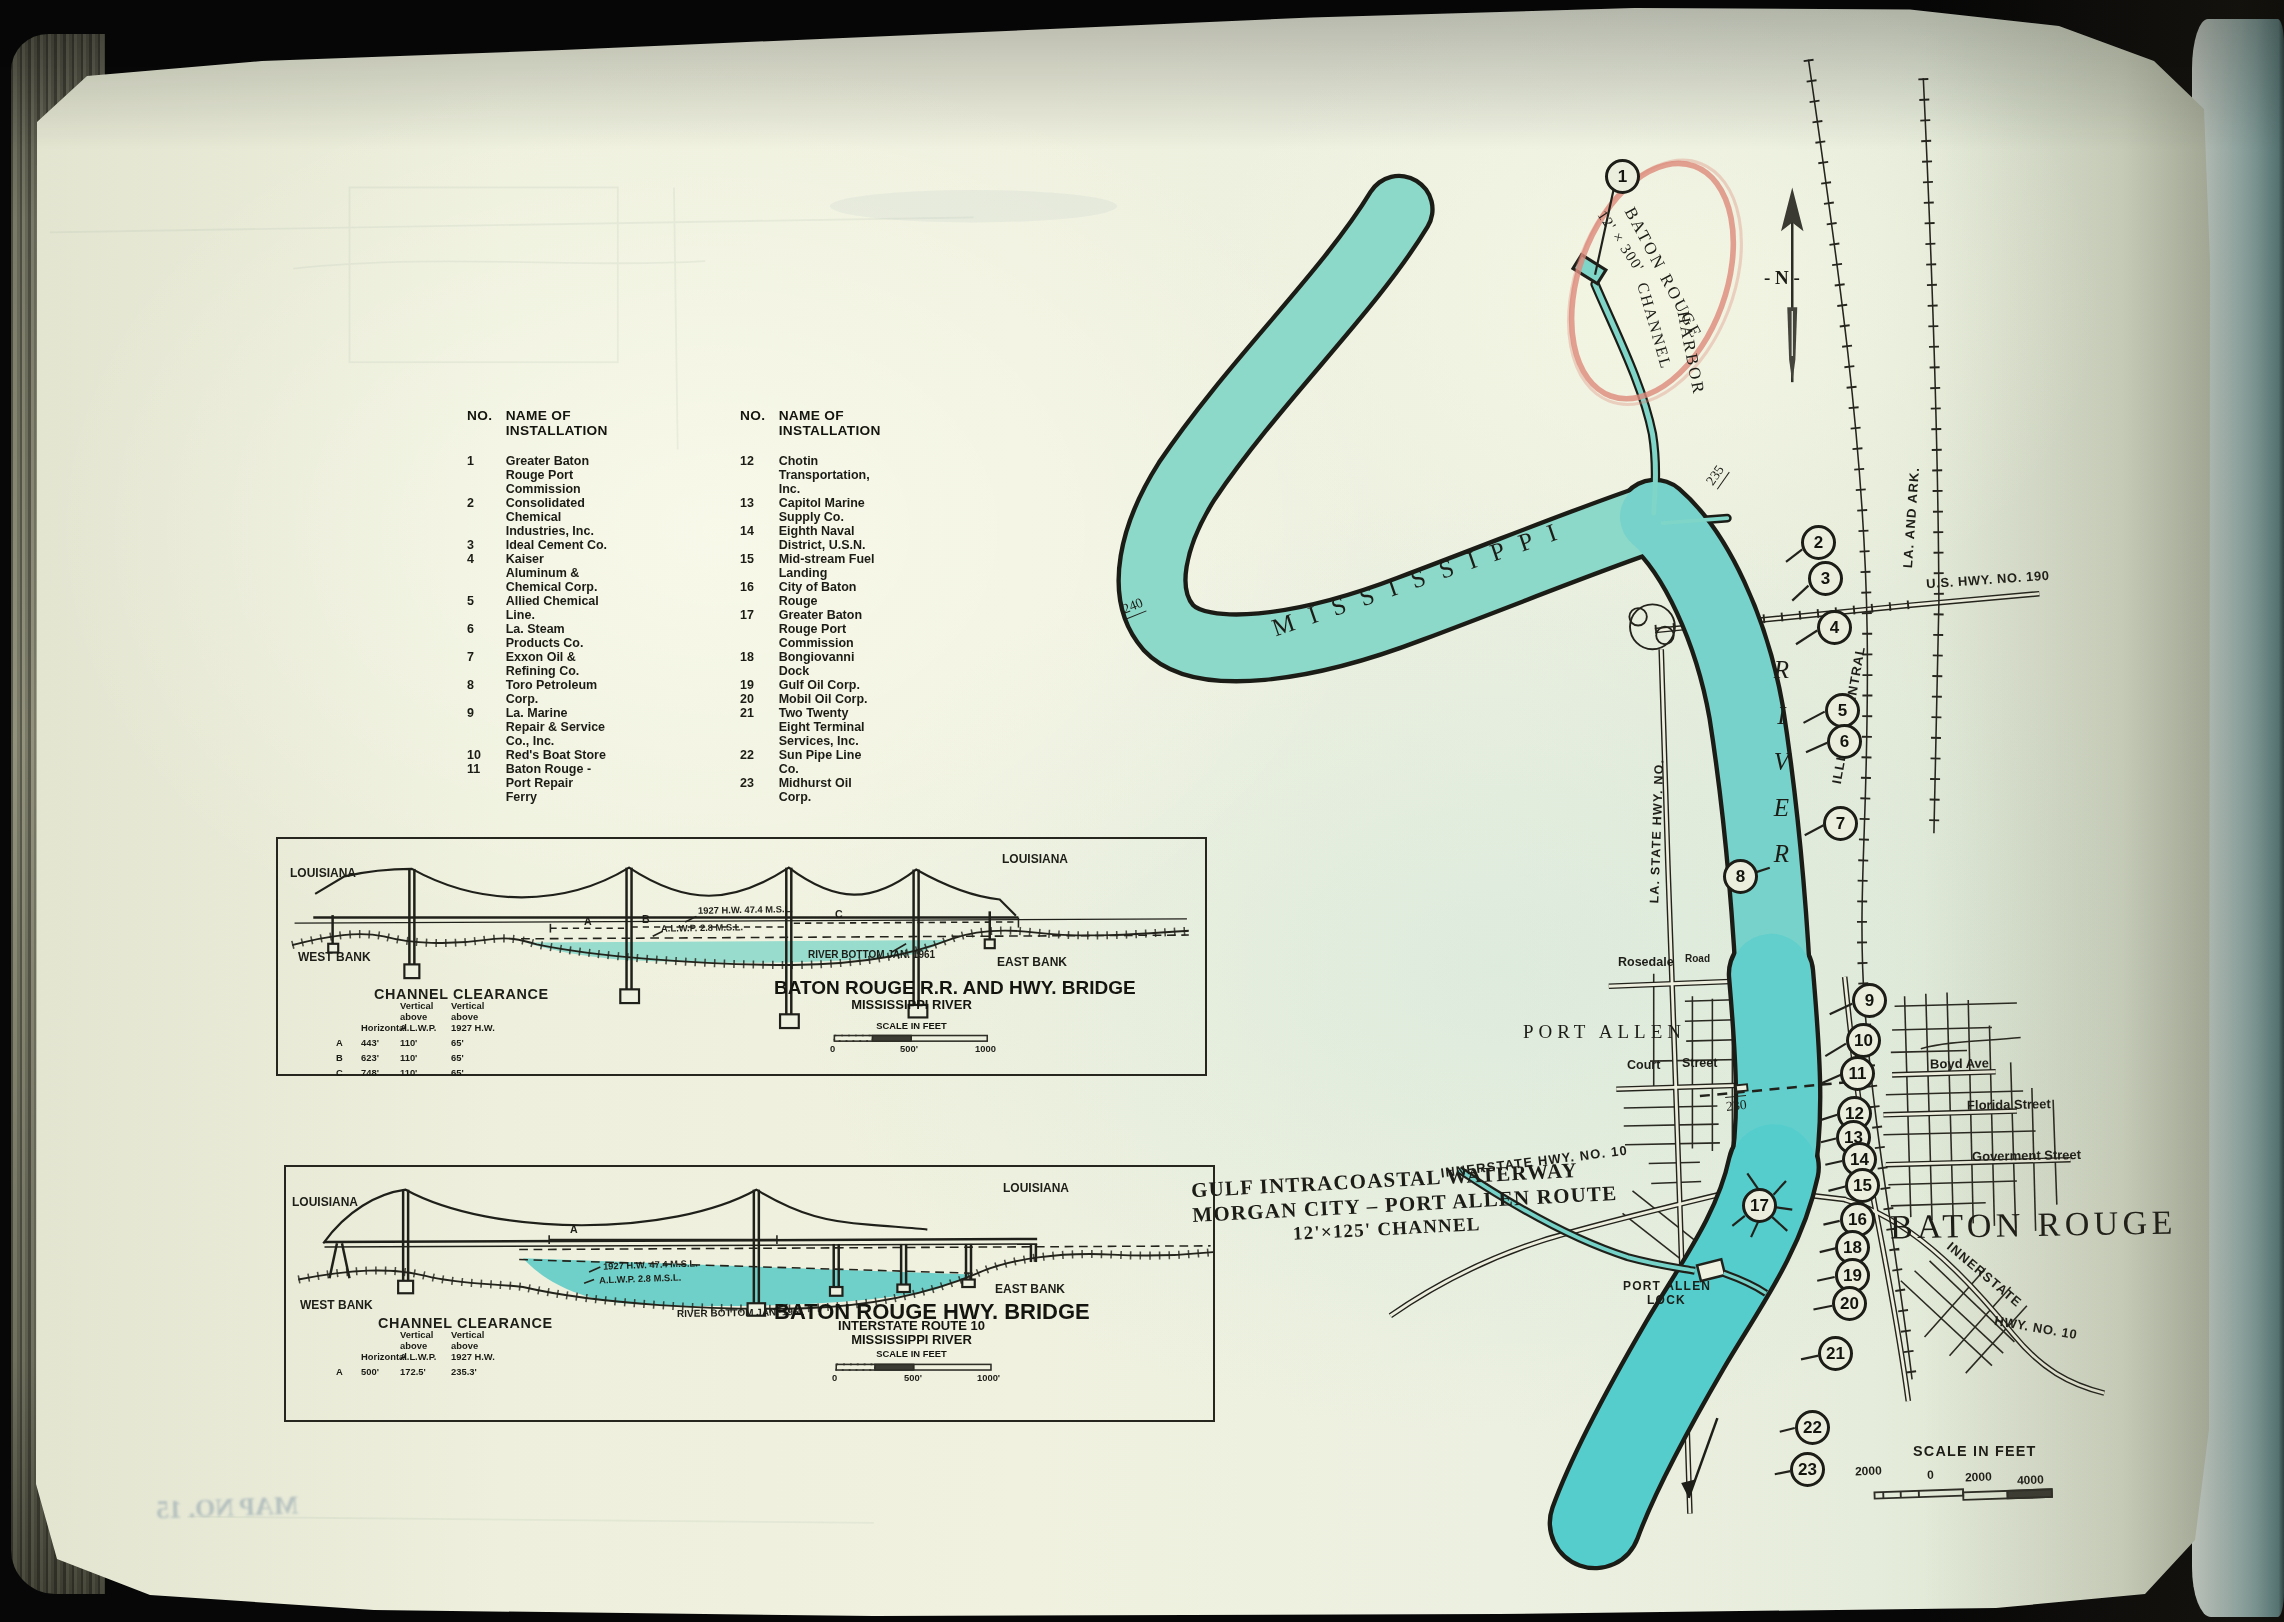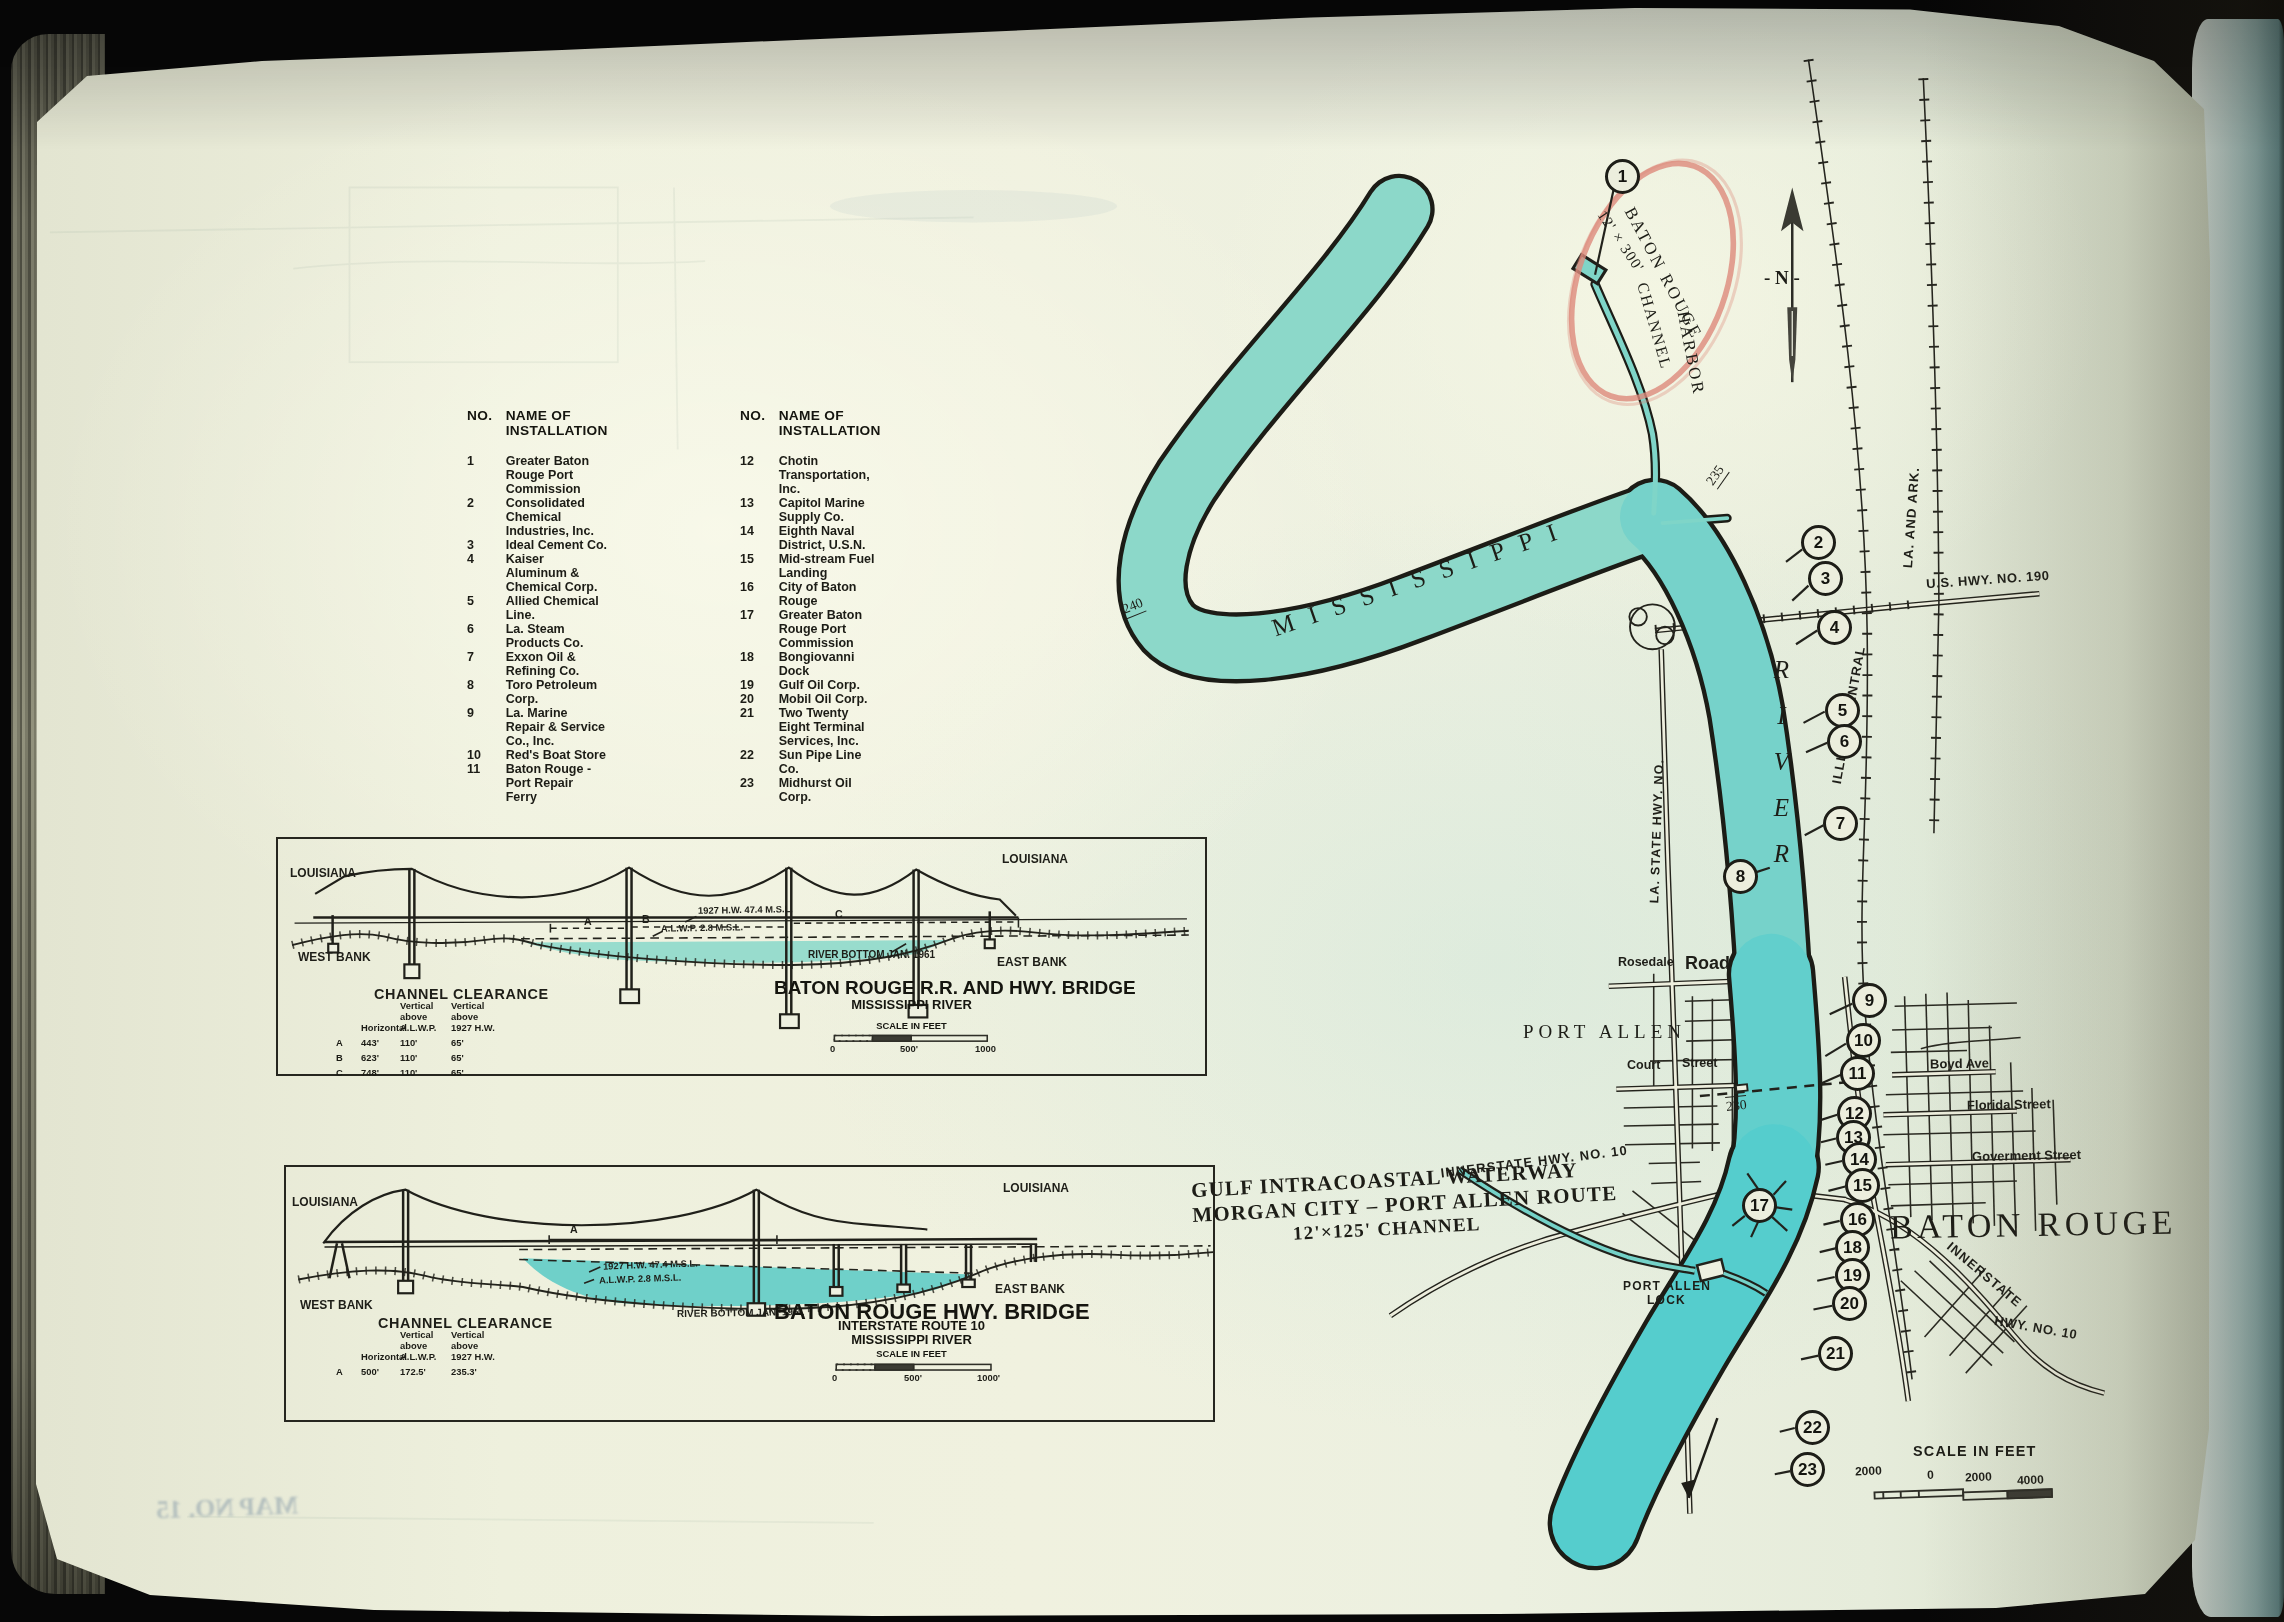--- a/index.html
+++ b/index.html
@@ -465,21 +465,21 @@
 <div class="lbl serif" style="left:1123px;top:598px;font-size:13.7px;transform:rotate(-22deg);border-bottom:1.2px solid #22221c;padding-bottom:1.2px;">240</div>
 <div class="lbl serif" style="left:1706px;top:467px;font-size:13.7px;transform:rotate(-55deg);border-bottom:1.2px solid #22221c;padding-bottom:1.2px;">235</div>
 <div class="lbl serif" style="left:1726px;top:1096px;font-size:13.7px;transform:rotate(-6deg);border-top:1.2px solid #22221c;padding-top:1.2px;">230</div>
 
 <div class="lbl sans" style="left:1926px;top:572px;font-size:13px;letter-spacing:0.6px;transform:rotate(-4deg);">U.S. HWY. NO. 190</div>
 <div class="lbl sans" style="left:1867px;top:517px;width:87px;text-align:center;font-size:13px;letter-spacing:1.2px;transform:rotate(-86deg);">LA. AND ARK.</div>
 <div class="lbl sans" style="left:1790px;top:721px;width:112px;text-align:center;font-size:13px;letter-spacing:1.2px;transform:rotate(-80deg);">ILLINOIS CENTRAL</div>
 <div class="lbl sans" style="left:1594px;top:834px;width:125px;text-align:center;font-size:12.5px;letter-spacing:1.2px;transform:rotate(-88deg);">LA. STATE HWY. NO.</div>
 
 <div class="lbl sans" style="left:1618px;top:955px;font-size:12.5px;">Rosedale</div>
-<div class="lbl sans" style="left:1685px;top:953px;font-size:18px;">Road</div>
+<div class="lbl sans" style="left:1685px;top:953px;font-size:10px;">Road</div>
 <div class="lbl sans" style="left:1627px;top:1058px;font-size:12.5px;">Court</div>
 <div class="lbl sans" style="left:1682px;top:1056px;font-size:12.5px;">Street</div>
 <div class="lbl serif" style="left:1523px;top:1021px;font-size:19px;letter-spacing:5px;">PORT ALLEN</div>
 
 <div class="lbl sans" style="left:1930px;top:1056px;font-size:13px;transform:rotate(-1deg);">Boyd  Ave</div>
 <div class="lbl sans" style="left:1967px;top:1097px;font-size:13px;transform:rotate(-1deg);">Florida  Street</div>
 <div class="lbl sans" style="left:1972px;top:1148px;font-size:13px;transform:rotate(-1deg);">Goverment  Street</div>
 <div class="lbl serif" style="left:1890px;top:1206px;font-size:34px;letter-spacing:4.4px;transform:rotate(-1deg);">BATON ROUGE</div>
 
 <div class="lbl sans" style="left:1440px;top:1154px;font-size:13px;letter-spacing:1.2px;transform:rotate(-7deg);">INNERSTATE  HWY.  NO. 10</div>

